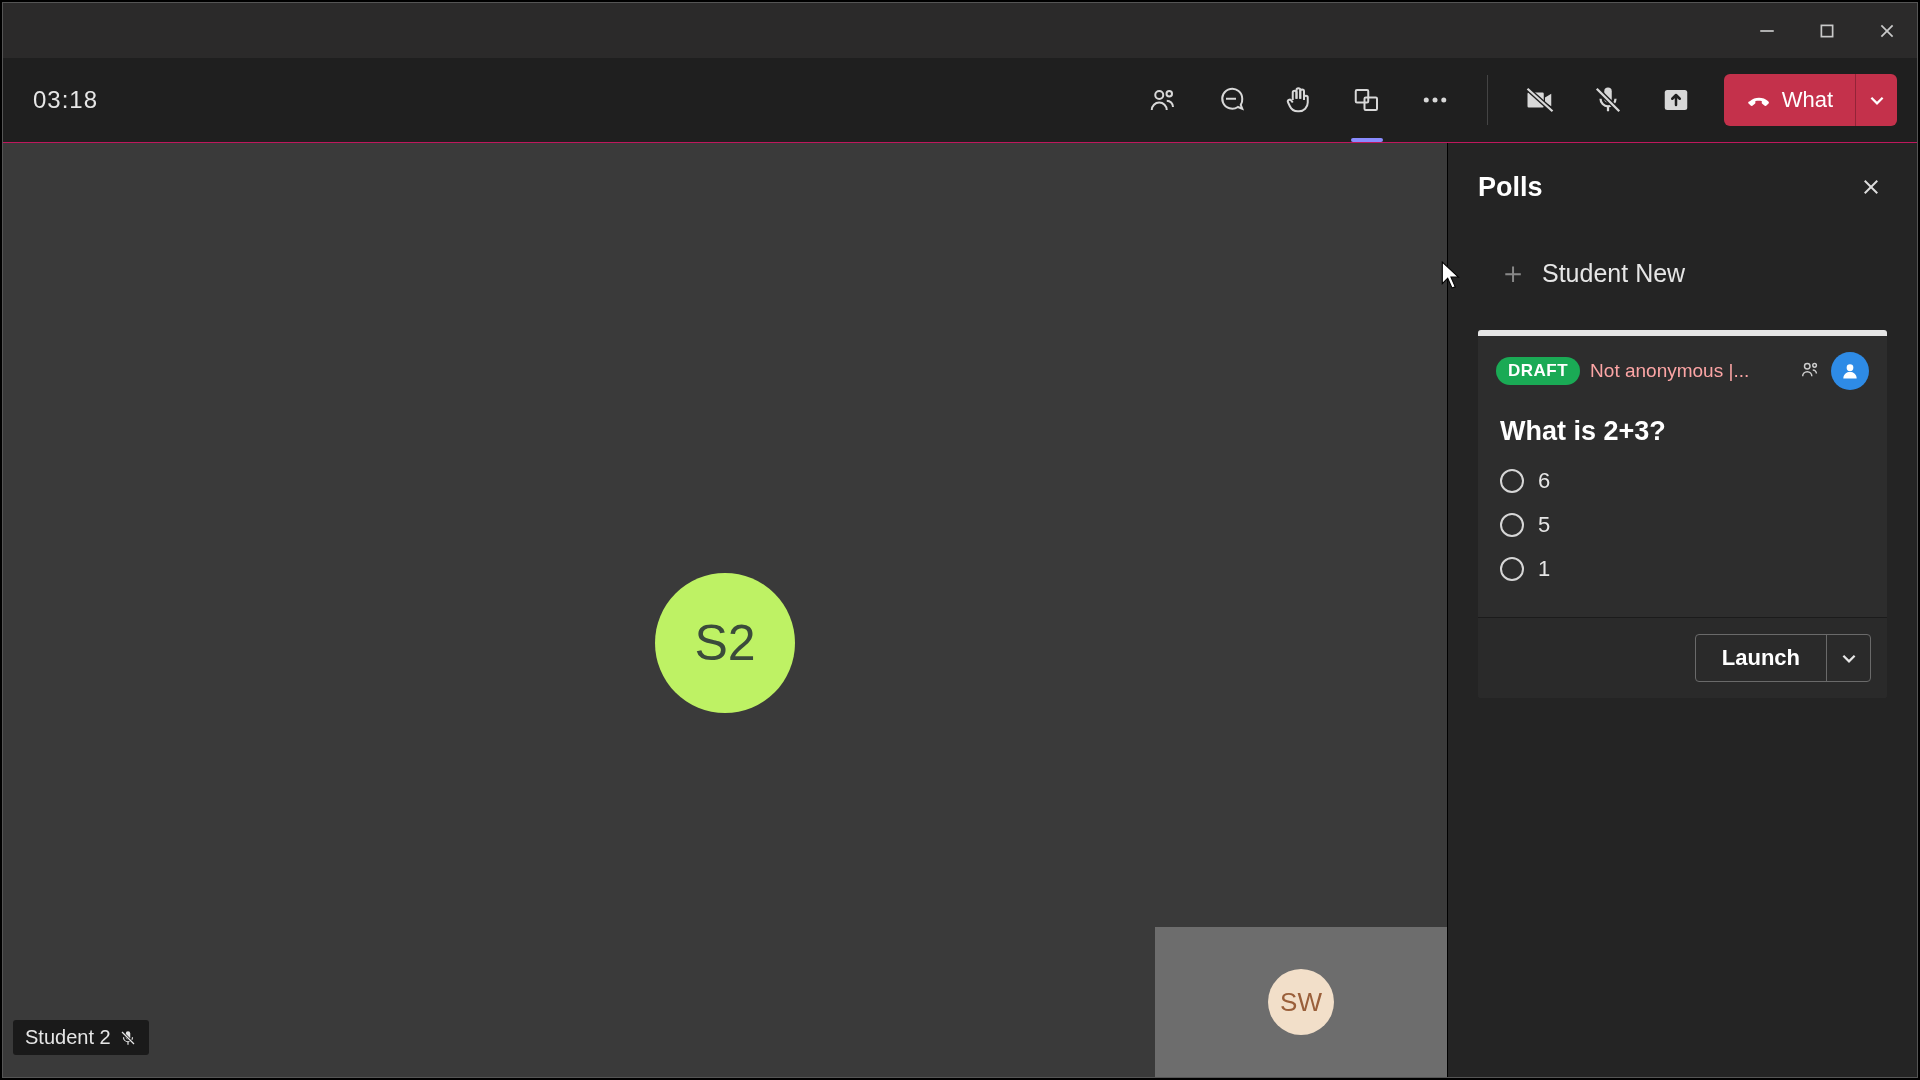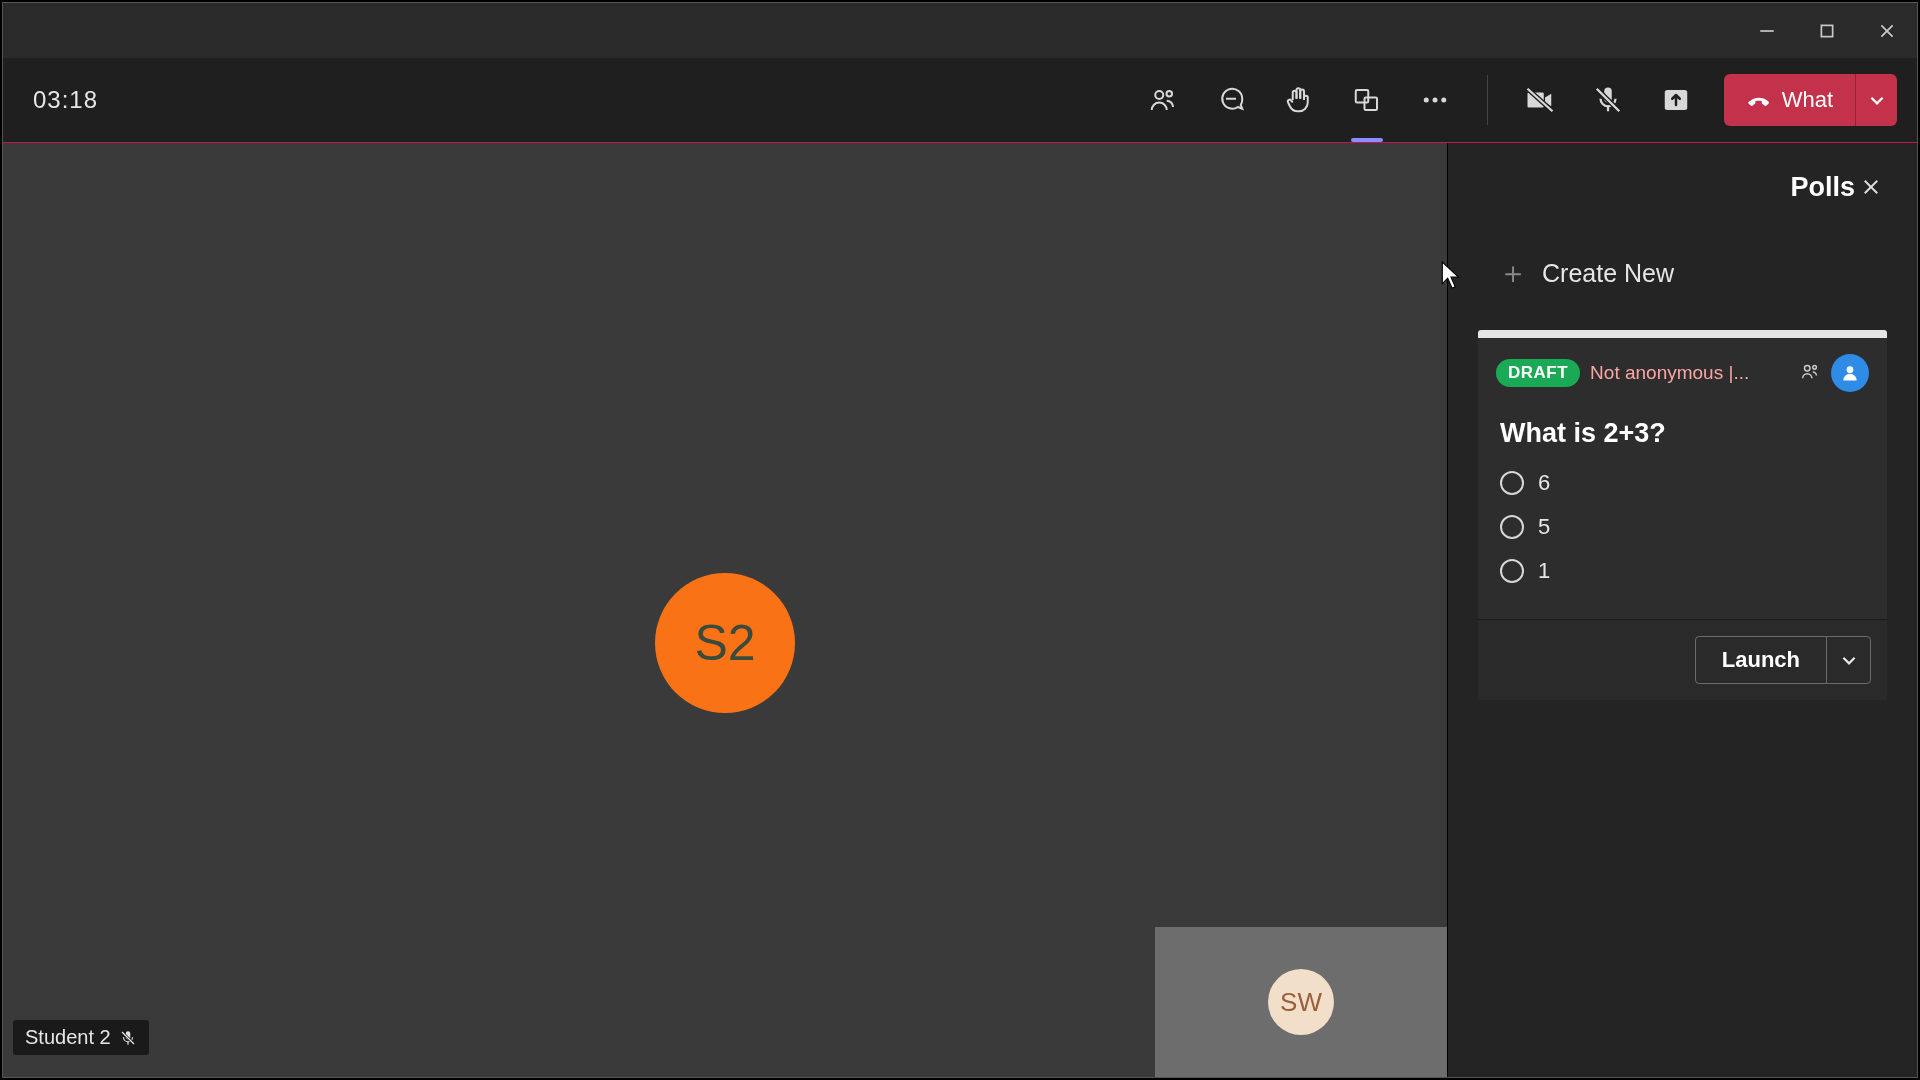--- a/index.html
+++ b/index.html
@@ -121,21 +121,21 @@
   .stage {
     flex: 1;
     position: relative;
     display: flex;
     align-items: center;
     justify-content: center;
   }
   .avatar-big {
     width: 140px; height: 140px;
     border-radius: 50%;
-    background: #f97316;
+    background: #bef264;
     display: flex; align-items: center; justify-content: center;
     color: #3b4b3b;
     font-size: 50px;
     font-weight: 500;
     position: absolute;
     top: 430px;
     left: 50%;
     transform: translateX(-50%);
   }
   .self-tile {
@@ -171,21 +171,21 @@
     width: 470px;
     background: #242424;
     border-left: 1px solid #000;
     display: flex;
     flex-direction: column;
     padding: 0;
   }
   .panel-header {
     display: flex;
     align-items: center;
-    justify-content: flex-end;
+    justify-content: space-between;
     padding: 28px 30px 10px 30px;
   }
   .panel-title {
     color: #fff;
     font-size: 27px;
     font-weight: 700;
   }
   .panel-close {
     color: #ddd;
     width: 32px; height: 32px;
@@ -202,21 +202,21 @@
     margin-left: 20px;
     margin-bottom: 36px;
   }
   .create-new .plus {
     color: #888;
     font-size: 30px;
     font-weight: 300;
   }
   .poll-card {
     background: #2d2d2d;
-    border-top: 8px solid #e5e5e5;
+    border-top: 6px solid #e5e5e5;
     border-radius: 3px;
     overflow: hidden;
   }
   .poll-card-head {
     display: flex;
     align-items: center;
     gap: 10px;
     padding: 16px 18px 4px 18px;
   }
   .draft-badge {
@@ -445,21 +445,21 @@
         <div class="panel-close">
           <svg viewBox="0 0 16 16" stroke="currentColor" stroke-width="1.6">
               <line x1="3" y1="3" x2="13" y2="13"></line>
               <line x1="13" y1="3" x2="3" y2="13"></line>
             </svg>
         </div>
       </div>
       <div class="panel-body">
         <div class="create-new">
           <span class="plus">＋</span>
-          <span>Create New</span>
+          <span>Student New</span>
         </div>
 
         <div class="poll-card">
           <div class="poll-card-head">
             <span class="draft-badge">DRAFT</span>
             <span class="poll-meta">Not anonymous |...</span>
             <span class="poll-audience-icon">
               <svg viewBox="0 0 24 24" fill="none" stroke="currentColor" stroke-width="1.6">
                   <circle cx="9" cy="9" r="3"></circle>
                   <path d="M4 20c0-2.8 2.2-5 5-5s5 2.2 5 5"></path>

